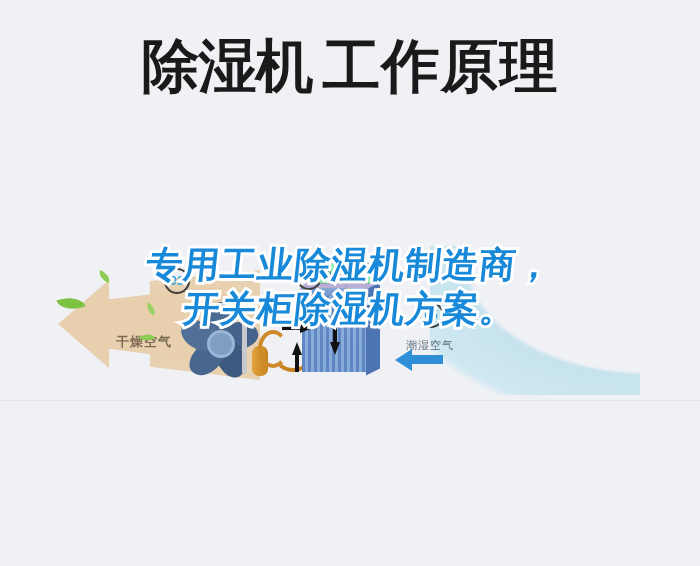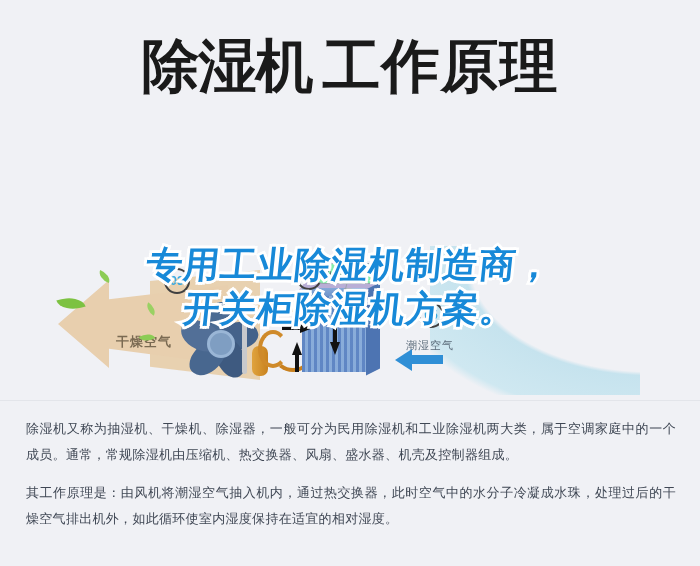--- a/index.html
+++ b/index.html
@@ -230,18 +230,14 @@
     <div class="callout-tip"></div>
 
   </div>
 
   <div class="overlay">
     <div class="ov-line">专用工业除湿机制造商，</div>
     <div class="ov-line">开关柜除湿机方案。</div>
   </div>
 
   <div class="divider"></div>
-  <div class="body-text">
-    <p>除湿机又称为抽湿机、干燥机、除湿器，一般可分为民用除湿机和工业除湿机两大类，属于空调家庭中的一个成员。通常，常规除湿机由压缩机、热交换器、风扇、盛水器、机壳及控制器组成。</p>
-    <p>其工作原理是：由风机将潮湿空气抽入机内，通过热交换器，此时空气中的水分子冷凝成水珠，处理过后的干燥空气排出机外，如此循环使室内湿度保持在适宜的相对湿度。</p>
-  </div>
 
 </div>
 
 </body></html>

